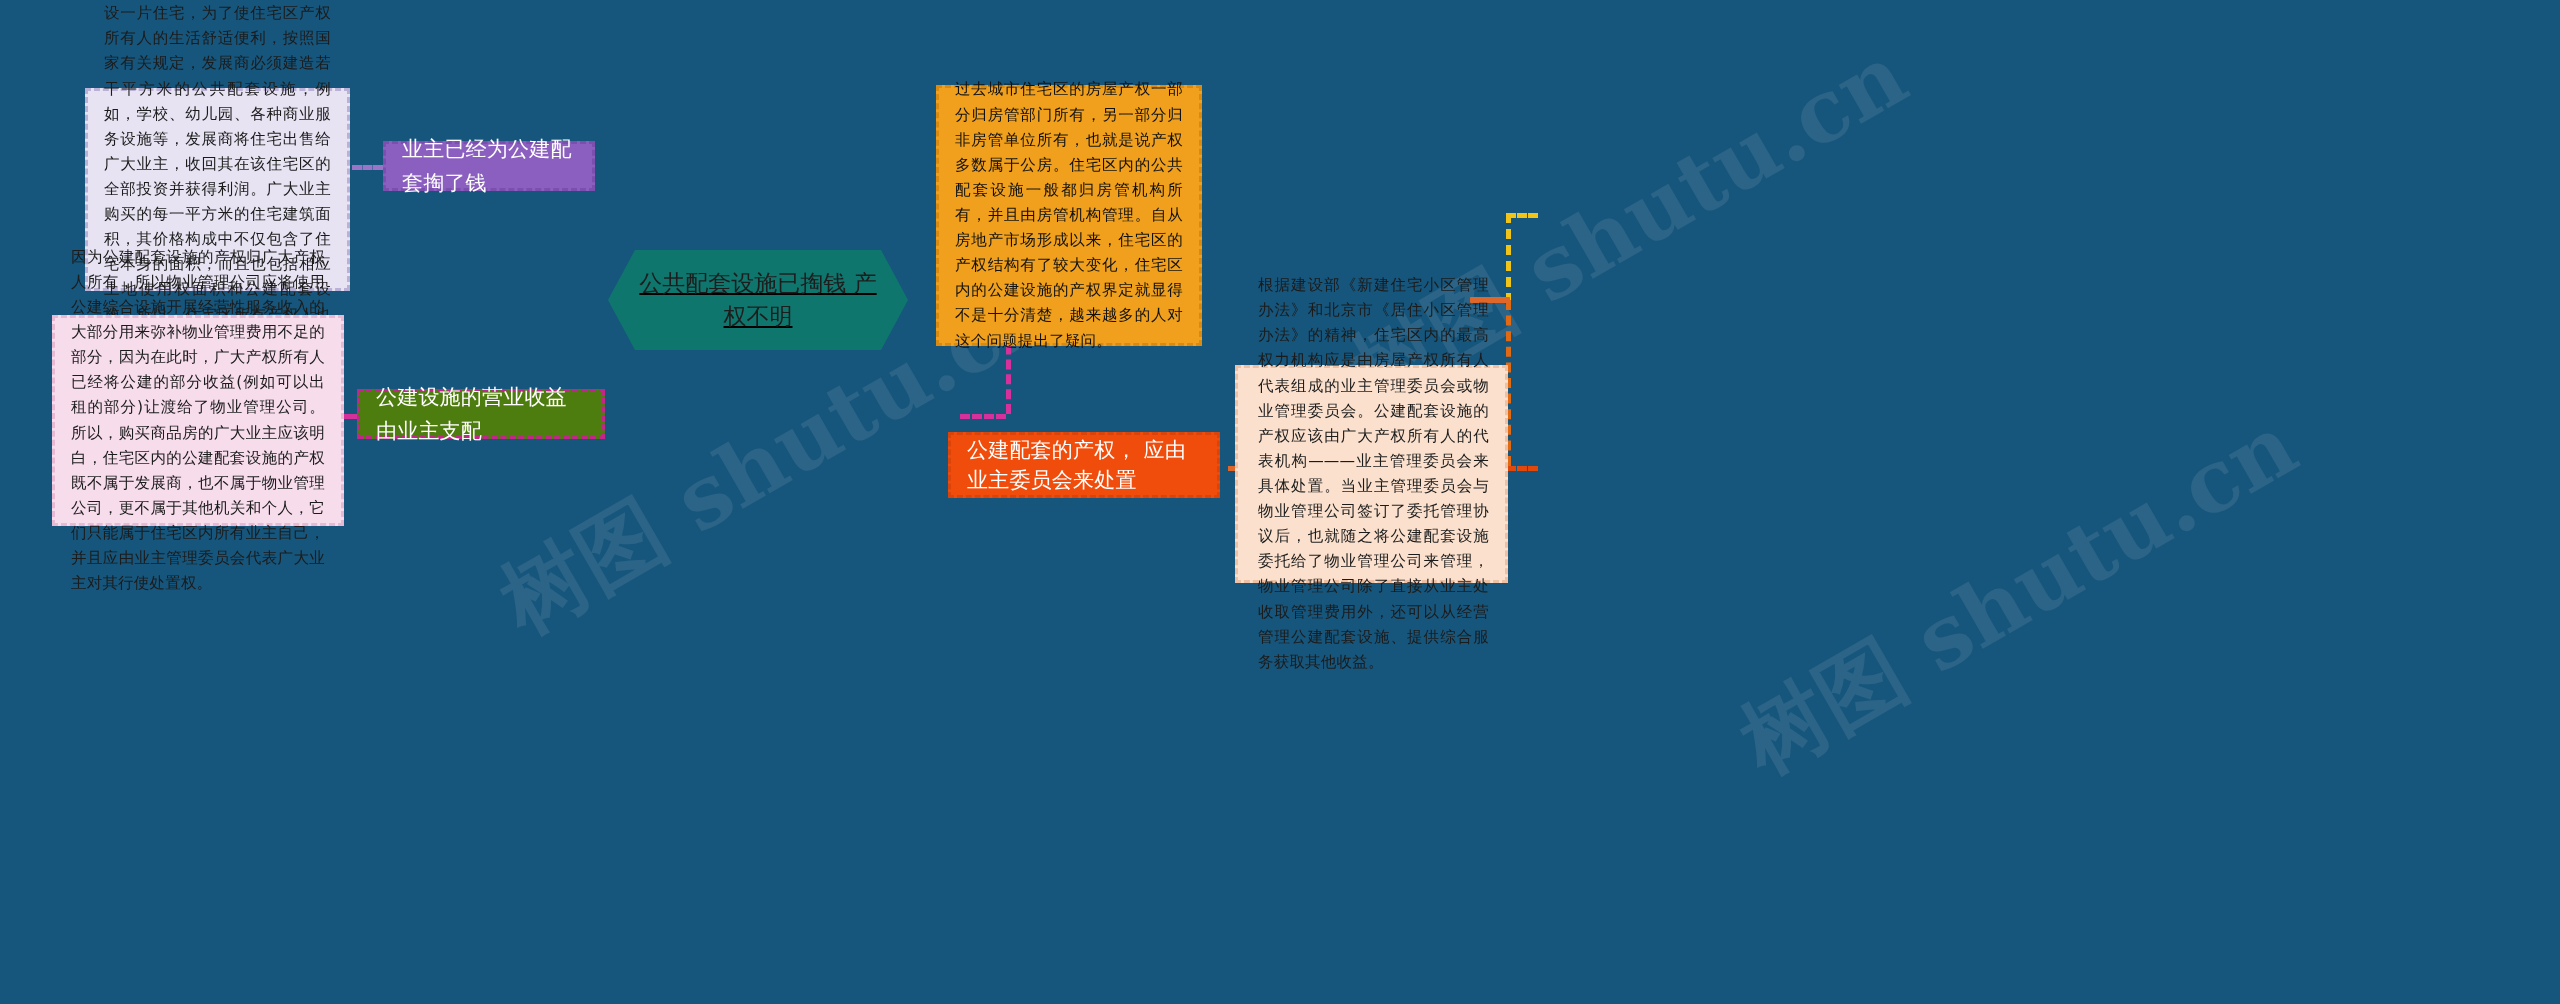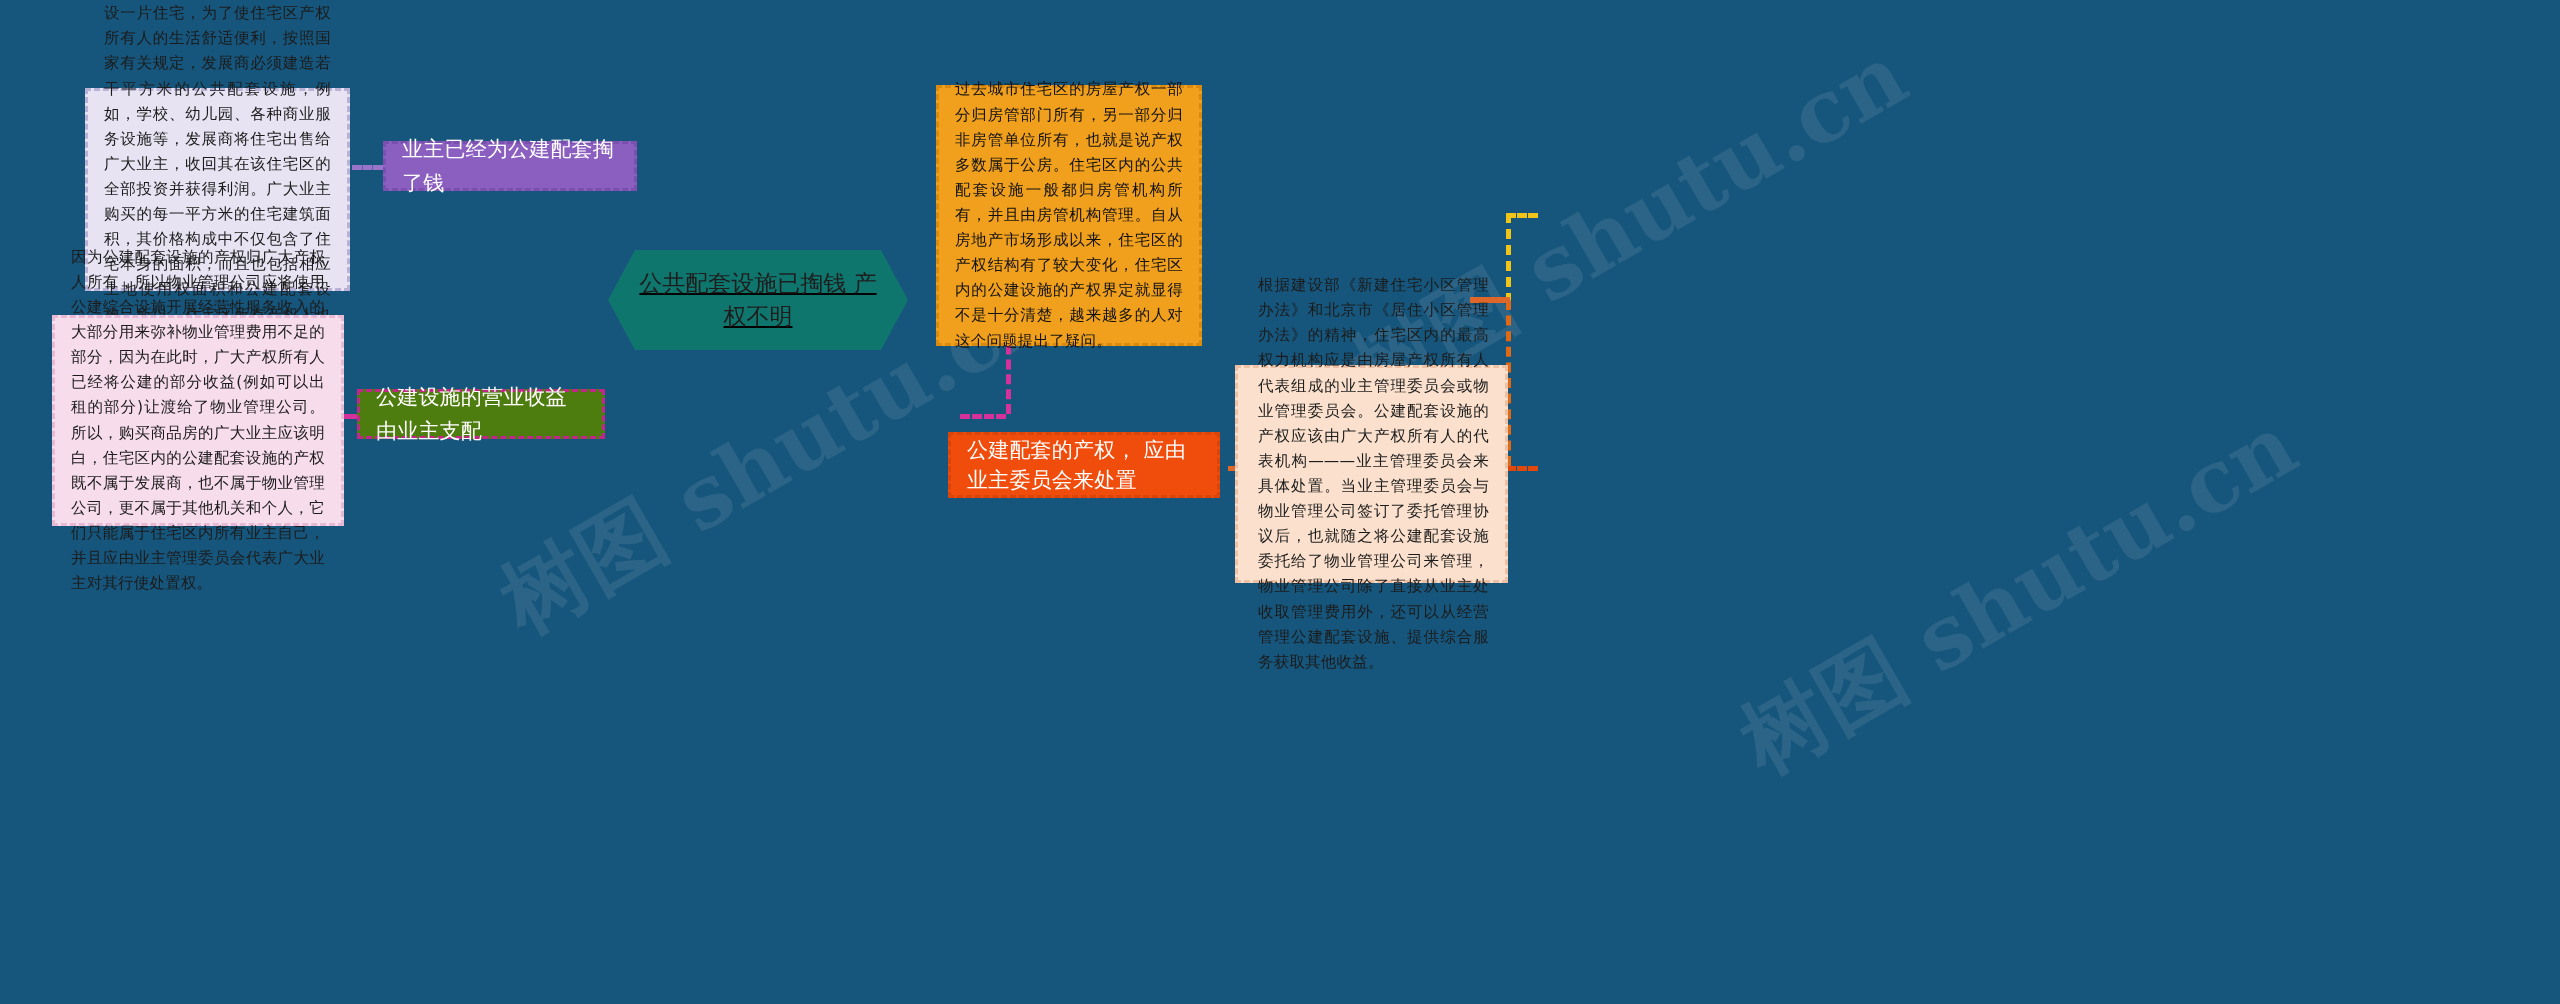--- a/index.html
+++ b/index.html
@@ -60,21 +60,21 @@
   
   #detail-lavender{left:85px;top:88px;width:265px;height:203px;
      background:#e7e3f2;border-color:#b9b2d6;color:#1b1b1b;}
   #detail-pink{left:52px;top:315px;width:292px;height:211px;
      background:#f7dcec;border-color:#e8b9d4;color:#1b1b1b;}
   #detail-orange{left:936px;top:85px;width:266px;height:261px;
      background:#f0a01c;border-color:#d98a10;color:#111111;}
   #detail-peach{left:1235px;top:365px;width:273px;height:218px;
      background:#fae0cd;border-color:#eec0a4;color:#1b1b1b;padding-left:20px;}
 
-  #topic-purple{left:383px;top:141px;width:254px;height:50px;
+  #topic-purple{left:383px;top:141px;width:212px;height:50px;
      background:#8b5fbf;border-color:#7a4fae;}
   #topic-magenta{left:357px;top:389px;width:248px;height:50px;
      background:#4d7c0f;border-color:#c22689;}
   #topic-orangered{left:936px;top:432px;width:272px;height:66px;
      background:#f04d0d;border-color:#d8440a;margin-left:12px;}
   #topic-orangered .txt{line-height:1.45;}
 
   
   #center-node{
     position:absolute;left:608px;top:250px;width:300px;height:100px;

